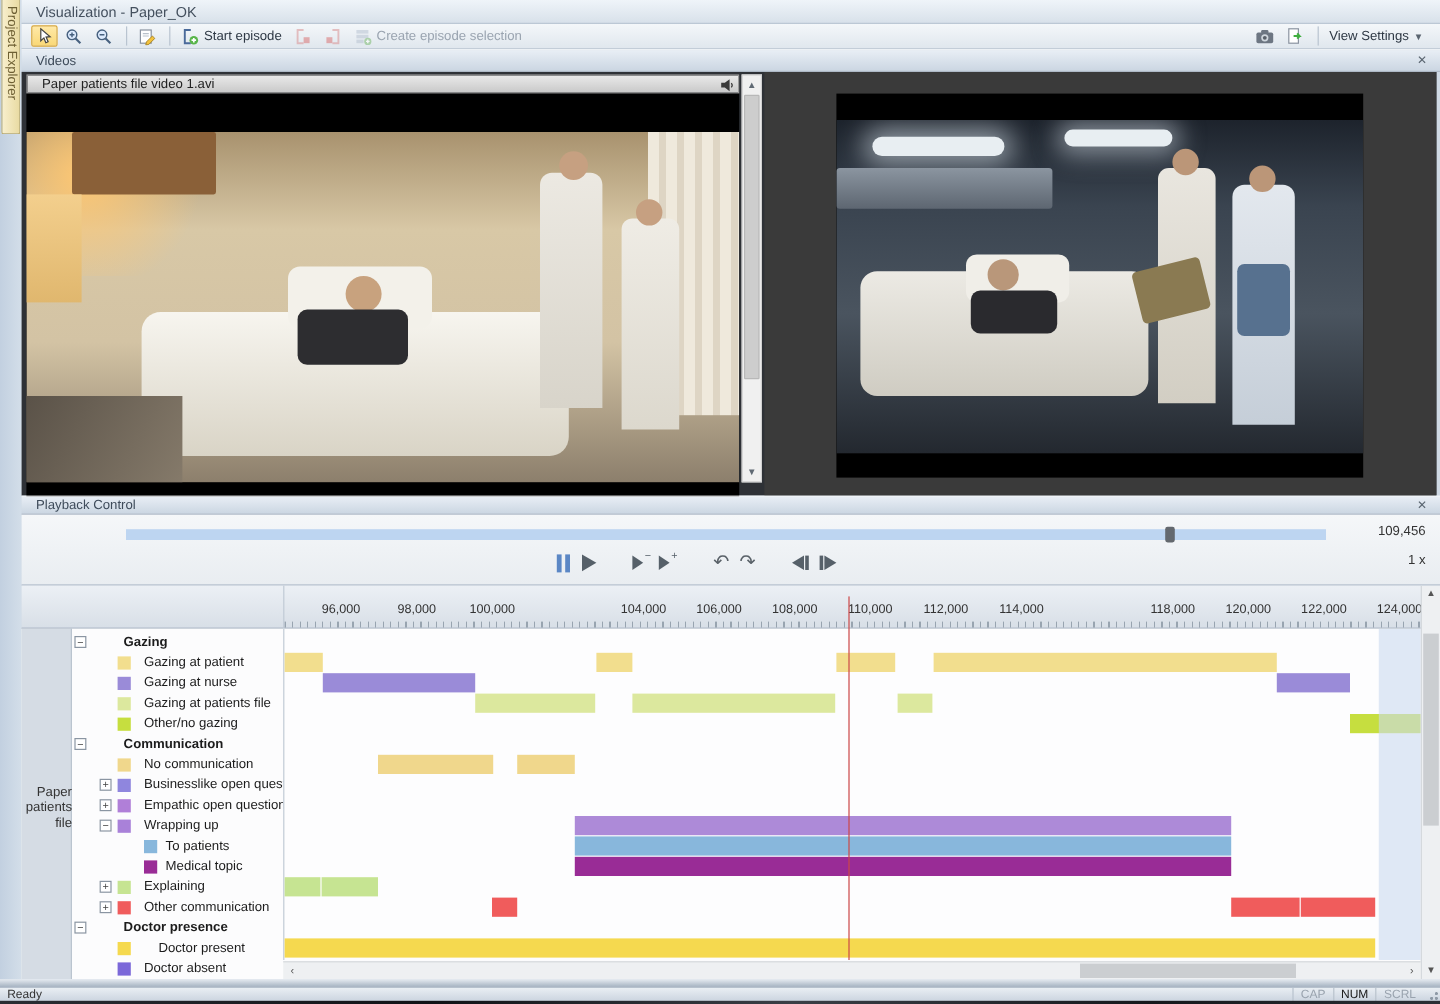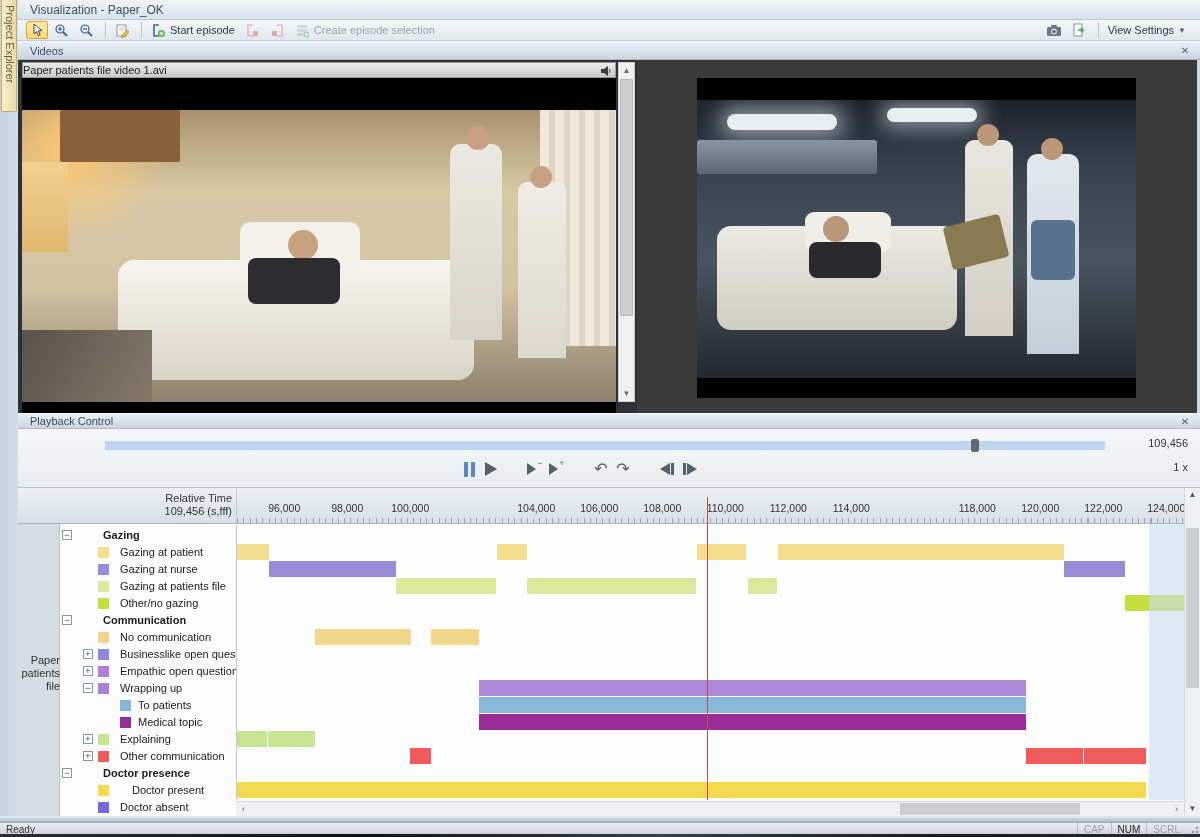--- a/index.html
+++ b/index.html
@@ -44,21 +44,21 @@
     background:linear-gradient(#e8eef5,#cbd6e2);
     border-top:1px solid #f5f8fb; border-bottom:1px solid #aeb9c6;
     line-height:18px; padding-left:12px; color:#3e4b5a; }
   .panel-close { position:absolute; right:8px; top:2px; width:14px; height:14px;
     text-align:center; line-height:14px; font-size:10px; color:#5a6570; cursor:pointer; }
 
   
   .videos-body { left:18px; top:60px; width:1179px; height:353px; background:#2e3136; }
   .v-titlebar { position:absolute; height:16px;
     background:linear-gradient(#e9e9e9,#c9c9c9); border:1px solid #9a9a9a;
-    line-height:15px; padding-left:0; color:#222; font-size:11px; }
+    line-height:15px; padding-left:12px; color:#222; font-size:11px; }
   .speaker { position:absolute; right:3px; top:2px; }
   .video-black { position:absolute; background:#000; }
   .scene { position:absolute; overflow:hidden; }
   .blob { position:absolute; }
 
   
   .vscroll1 { position:absolute; left:600px; top:2px; width:17px; height:340px;
     background:#f0f0f0; border:1px solid #d0d0d0; }
   .vs-arrow { position:absolute; left:0; width:15px; height:15px; text-align:center;
     line-height:15px; font-size:8px; color:#606a74; cursor:pointer; }
@@ -389,24 +389,20 @@
           <span class="step-bar"></span>
       </div>
       <div class="pbtn">
         <span class="step-bar"></span>
           <span class="tri-r2"></span>
       </div>
     </div>
   </div>
 
   <div class="abs tl-header">
-    <div class="rt-label">
-      <div>Relative Time</div>
-      <div>109,456 (s,fff)</div>
-    </div>
     <div class="ruler">
       <div id="tick-labels">
           <div class="tick-label" style="left: 17.25px;">96,000</div>
           <div class="tick-label" style="left: 80.25px;">98,000</div>
           <div class="tick-label" style="left: 143.25px;">100,000</div>
           <div class="tick-label" style="left: 206.25px; margin-top: 48px;">102,000</div>
           <div class="tick-label" style="left: 269.25px;">104,000</div>
           <div class="tick-label" style="left: 332.25px;">106,000</div>
           <div class="tick-label" style="left: 395.25px;">108,000</div>
           <div class="tick-label" style="left: 458.25px;">110,000</div>

